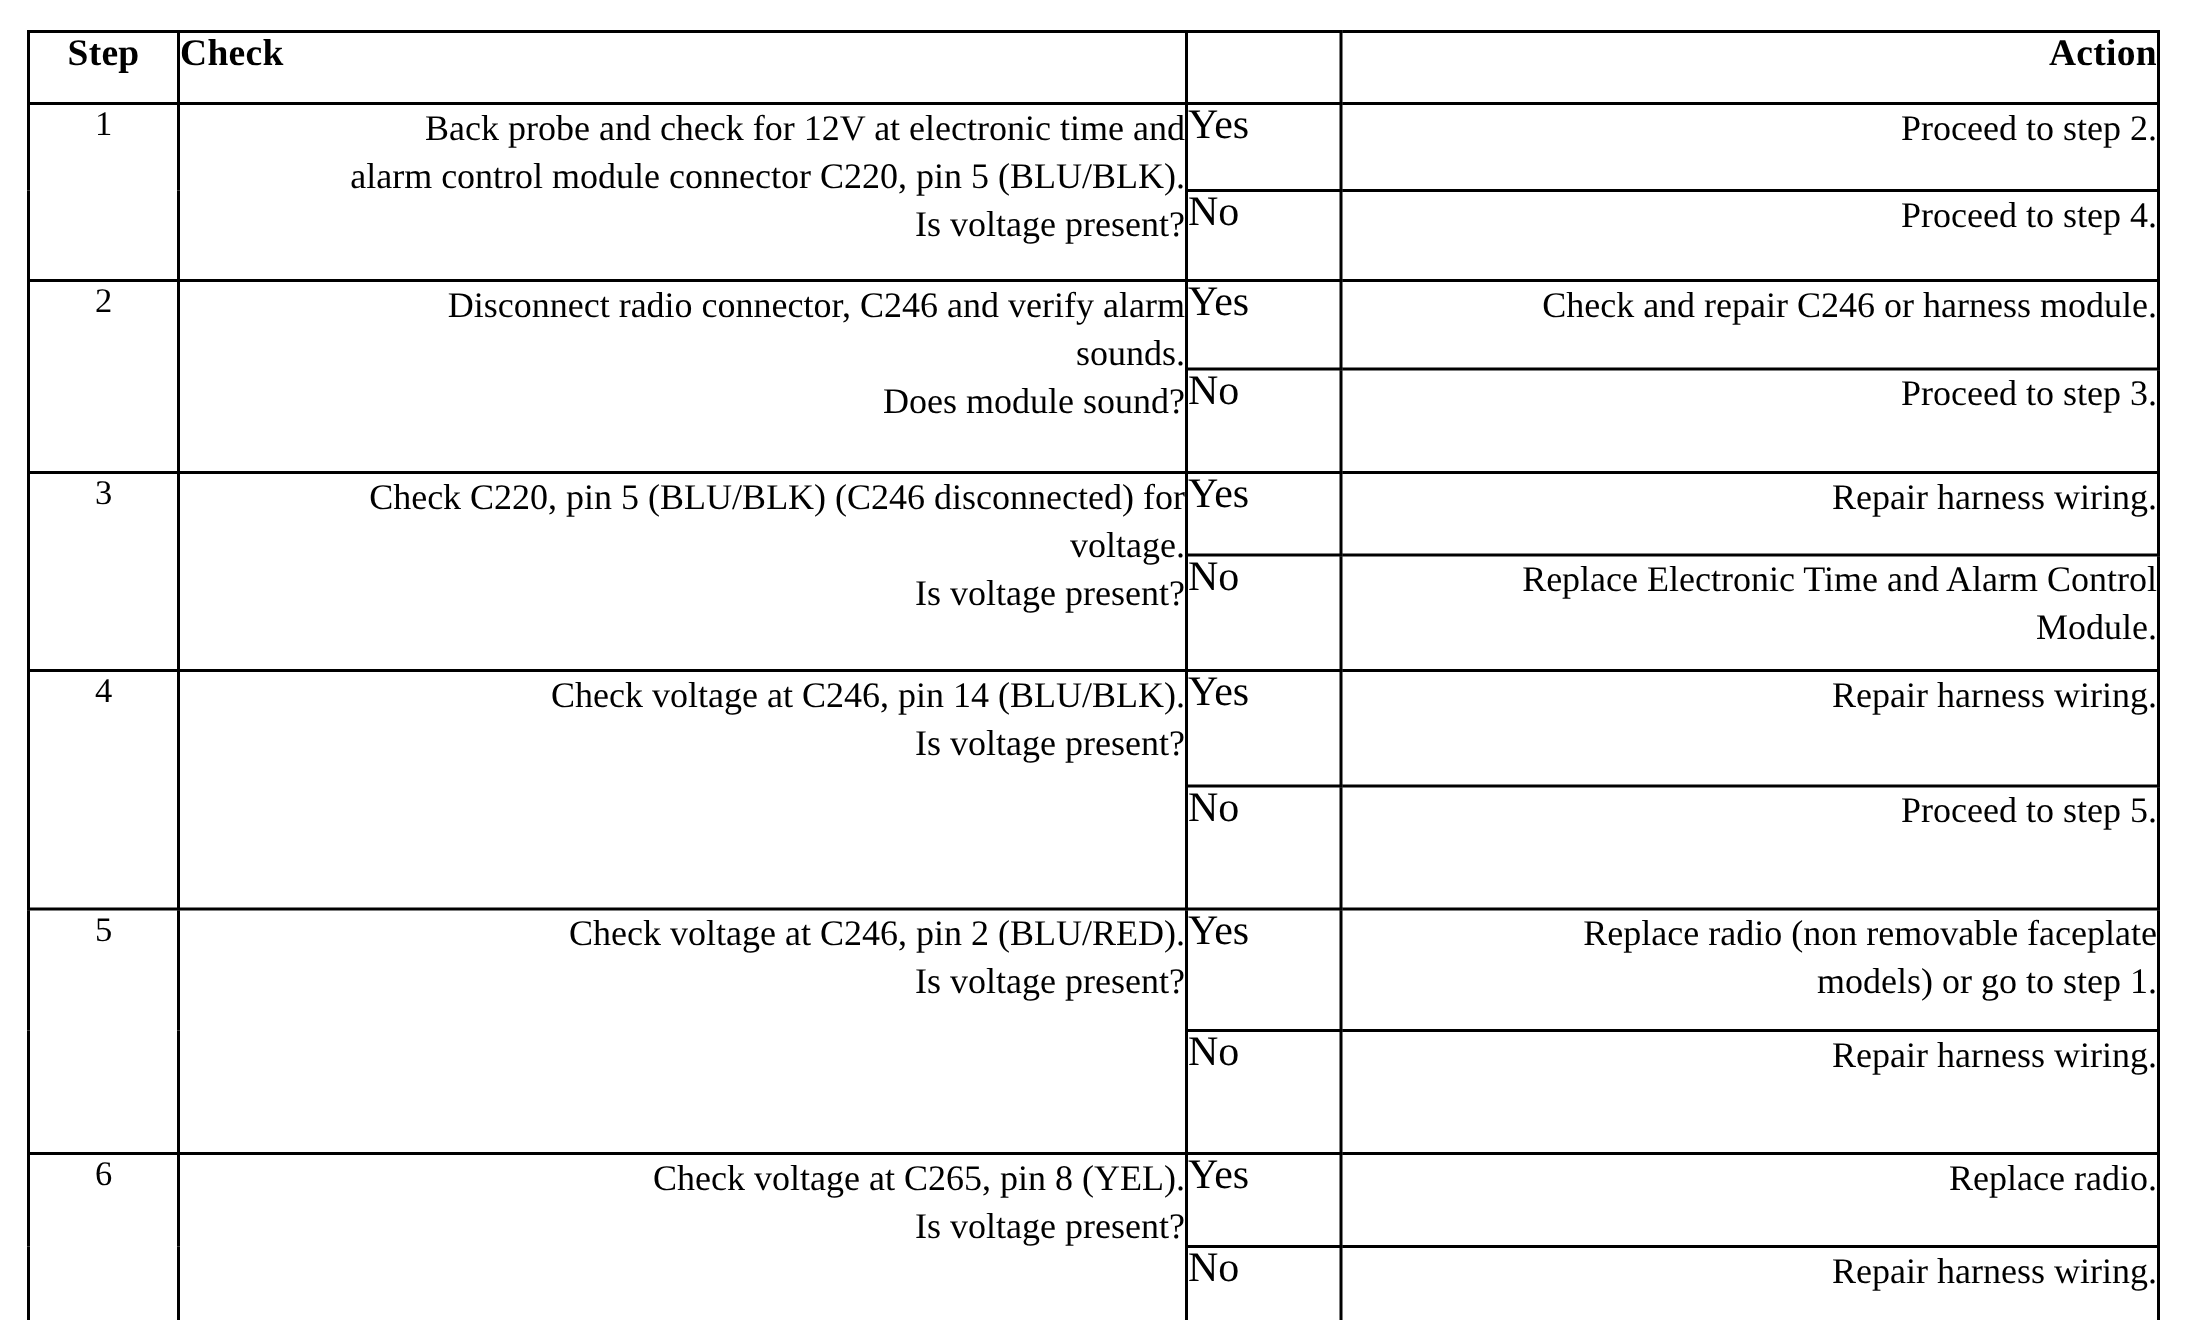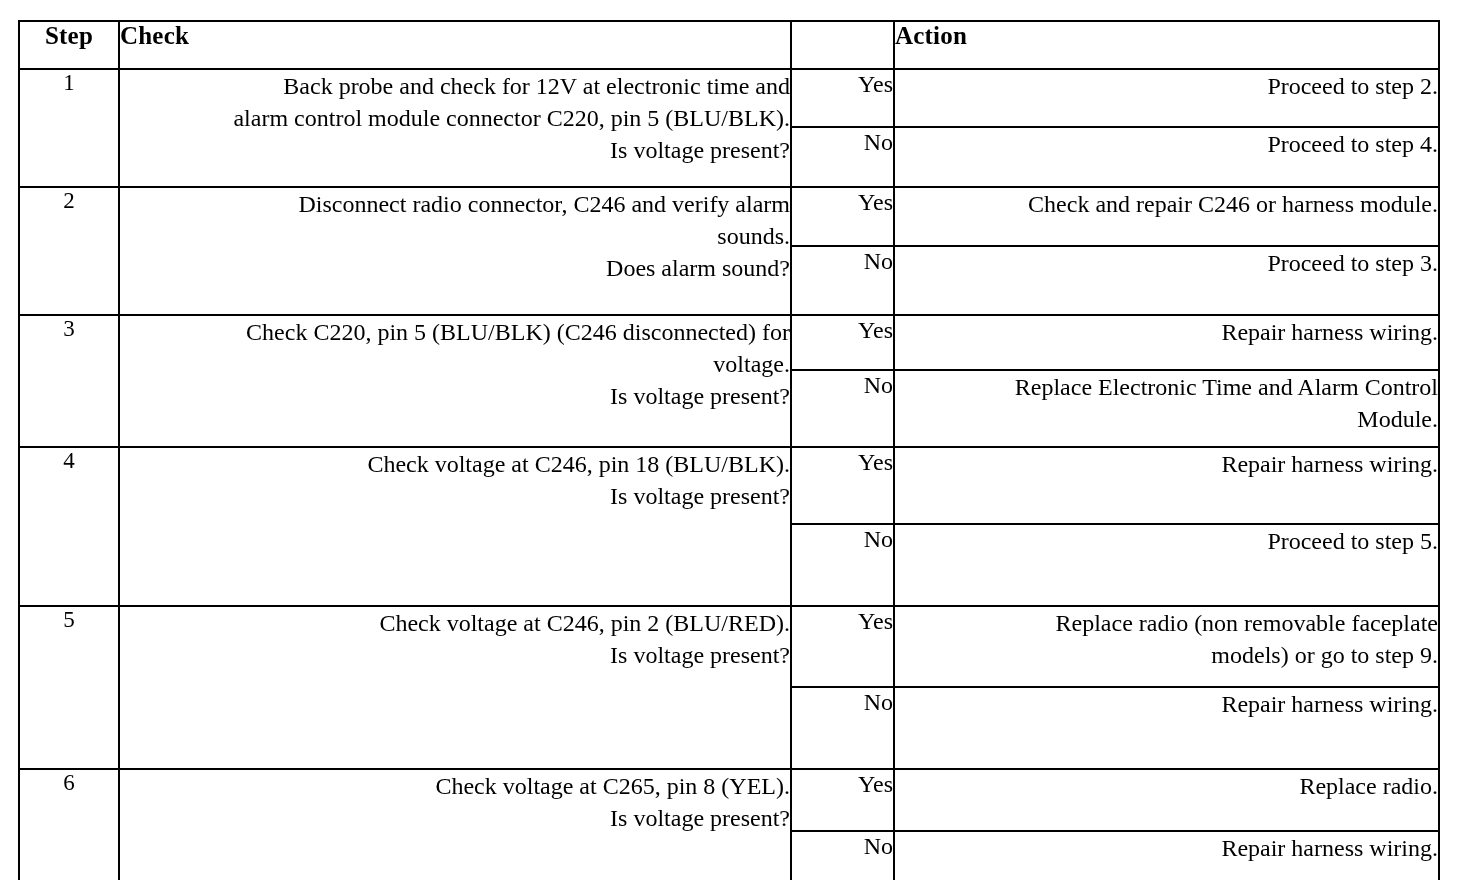--- a/index.html
+++ b/index.html
@@ -49,38 +49,38 @@
   th.hd {
     font-weight: bold;
     font-size: 25px;
     line-height: 28px;
     height: 46px;
     letter-spacing: 0.2px;
   }
   th.hd-step   { text-align: center; padding-top: 10px; }
   th.hd-check  { text-align: left; padding: 10px 0 0 14px; margin-left: 17px; }
   th.hd-yn     { text-align: center; }
-  th.hd-action { text-align: left; padding: 10px 0 0 14px; }
+  th.hd-action { text-align: right; padding: 10px 0 0 14px; }
 
   
   td.step-cell {
     text-align: center;
     font-size: 23px;
     line-height: 26px;
     padding-top: 10px;
   }
   td.check-cell {
     text-align: right;
     font-size: 24px;
     line-height: 32px;
     padding: 7px 6px 10px 14px;
   }
   td.yn-cell {
-    text-align: right;
-    font-size: 24px;
+    text-align: left;
+    font-size: 28px;
     line-height: 28px;
     padding-top: 10px;
   }
   td.action-cell {
     text-align: right;
     font-size: 24px;
     line-height: 32px;
     padding: 7px 6px 10px 14px;
   }
 
@@ -141,21 +141,21 @@
         <td class="action-cell h-r1b">
           <span class="line">Proceed to step 4.</span>
         </td>
       </tr>
 
       <tr>
         <td class="step-cell" rowspan="2">2</td>
         <td class="check-cell" rowspan="2">
           <span class="line">Disconnect radio connector, C246 and verify alarm</span>
           <span class="line">sounds.</span>
-          <span class="line">Does alarm sound?</span>
+          <span class="line">Does module sound?</span>
         </td>
         <td class="yn-cell h-r2a">Yes</td>
         <td class="action-cell h-r2a">
           <span class="line">Check and repair C246 or harness module.</span>
         </td>
       </tr>
       <tr>
         <td class="yn-cell h-r2b">No</td>
         <td class="action-cell h-r2b">
           <span class="line">Proceed to step 3.</span>
@@ -178,21 +178,21 @@
         <td class="yn-cell h-r3b">No</td>
         <td class="action-cell h-r3b">
           <span class="line">Replace Electronic Time and Alarm Control</span>
           <span class="line">Module.</span>
         </td>
       </tr>
 
       <tr>
         <td class="step-cell" rowspan="2">4</td>
         <td class="check-cell" rowspan="2">
-          <span class="line">Check voltage at C246, pin 18 (BLU/BLK).</span>
+          <span class="line">Check voltage at C246, pin 14 (BLU/BLK).</span>
           <span class="line">Is voltage present?</span>
         </td>
         <td class="yn-cell h-r4a">Yes</td>
         <td class="action-cell h-r4a">
           <span class="line">Repair harness wiring.</span>
         </td>
       </tr>
       <tr>
         <td class="yn-cell h-r4b">No</td>
         <td class="action-cell h-r4b">
@@ -202,21 +202,21 @@
 
       <tr>
         <td class="step-cell" rowspan="2">5</td>
         <td class="check-cell" rowspan="2">
           <span class="line">Check voltage at C246, pin 2 (BLU/RED).</span>
           <span class="line">Is voltage present?</span>
         </td>
         <td class="yn-cell h-r5a">Yes</td>
         <td class="action-cell h-r5a">
           <span class="line">Replace radio (non removable faceplate</span>
-          <span class="line">models) or go to step 9.</span>
+          <span class="line">models) or go to step 1.</span>
         </td>
       </tr>
       <tr>
         <td class="yn-cell h-r5b">No</td>
         <td class="action-cell h-r5b">
           <span class="line">Repair harness wiring.</span>
         </td>
       </tr>
 
       <tr>

